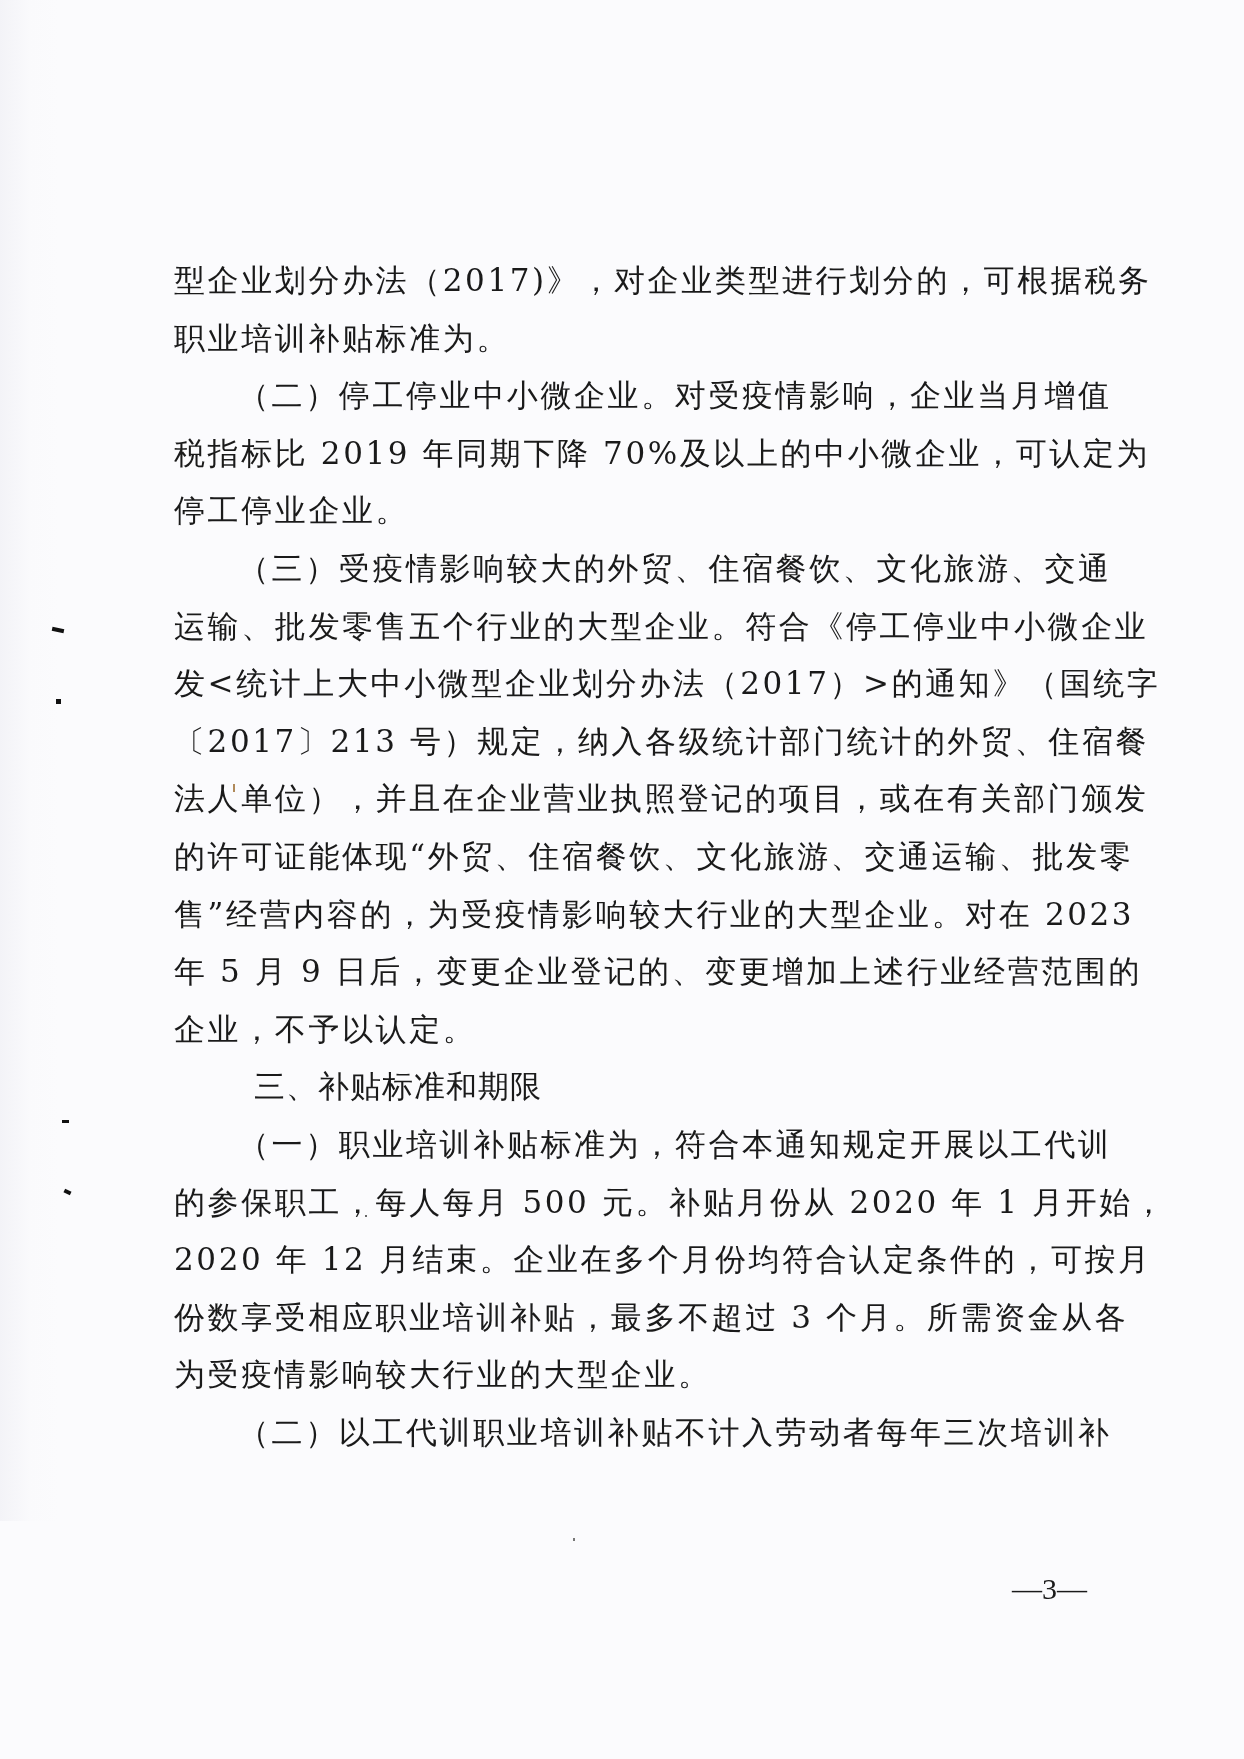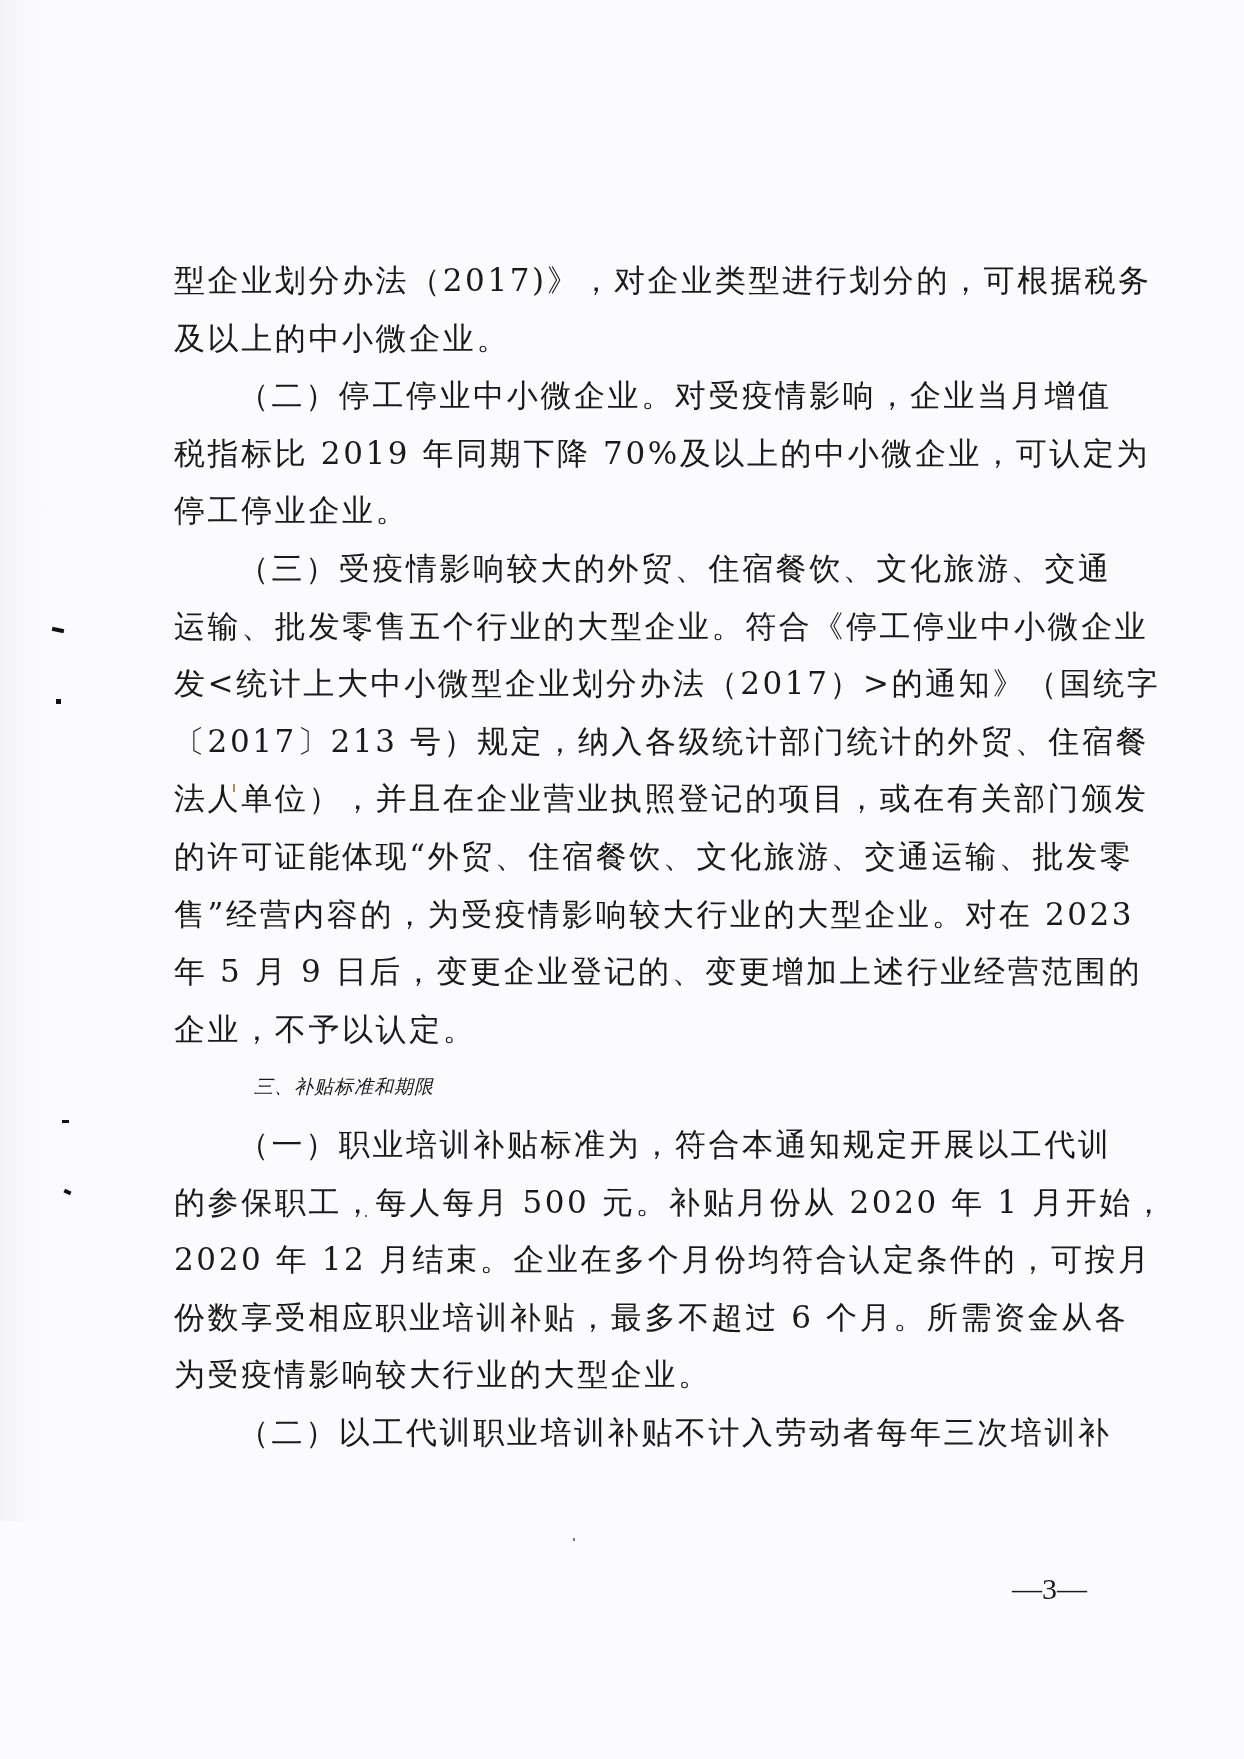--- a/index.html
+++ b/index.html
@@ -35,23 +35,22 @@
     white-space: nowrap;
     letter-spacing: 2.6px;
   }
   .line.indent {
     padding-left: 64px;
     text-align: right;
   }
   .line.heading {
     padding-left: 80px;
     font-family: "DejaVu Sans", "Liberation Sans", sans-serif;
-    font-size: 19px;
+    font-size: 31px;
     letter-spacing: 1px;
-    font-style: italic;
   }
   .page-number {
     position: absolute;
     left: 1012px;
     top: 1572px;
     font-size: 30px;
     font-family: "Liberation Serif", serif;
     letter-spacing: 0px;
     color: #1a1a1a;
   }
@@ -60,38 +59,38 @@
     background: #111;
   }
 </style>
 </head>
 <body>
 
 <div class="page">
 
   <div class="body-text">
     <div class="line">型企业划分办法（2017)》，对企业类型进行划分的，可根据税务</div>
-    <div class="line">及以上的中小微企业。</div>
+    <div class="line">职业培训补贴标准为。</div>
     <div class="line indent">（二）停工停业中小微企业。对受疫情影响，企业当月增值</div>
     <div class="line">税指标比 2019 年同期下降 70%及以上的中小微企业，可认定为</div>
     <div class="line">停工停业企业。</div>
     <div class="line indent">（三）受疫情影响较大的外贸、住宿餐饮、文化旅游、交通</div>
     <div class="line">运输、批发零售五个行业的大型企业。符合《停工停业中小微企业</div>
     <div class="line">发&lt;统计上大中小微型企业划分办法（2017）&gt;的通知》（国统字</div>
     <div class="line">〔2017〕213 号）规定，纳入各级统计部门统计的外贸、住宿餐</div>
     <div class="line">法人单位），并且在企业营业执照登记的项目，或在有关部门颁发</div>
     <div class="line">的许可证能体现“外贸、住宿餐饮、文化旅游、交通运输、批发零</div>
     <div class="line">售”经营内容的，为受疫情影响较大行业的大型企业。对在 2023</div>
     <div class="line">年 5 月 9 日后，变更企业登记的、变更增加上述行业经营范围的</div>
     <div class="line">企业，不予以认定。</div>
     <div class="line heading">三、补贴标准和期限</div>
     <div class="line indent">（一）职业培训补贴标准为，符合本通知规定开展以工代训</div>
     <div class="line">的参保职工，每人每月 500 元。补贴月份从 2020 年 1 月开始，</div>
     <div class="line">2020 年 12 月结束。企业在多个月份均符合认定条件的，可按月</div>
-    <div class="line">份数享受相应职业培训补贴，最多不超过 6 个月。所需资金从各</div>
+    <div class="line">份数享受相应职业培训补贴，最多不超过 3 个月。所需资金从各</div>
     <div class="line">为受疫情影响较大行业的大型企业。</div>
     <div class="line indent">（二）以工代训职业培训补贴不计入劳动者每年三次培训补</div>
   </div>
 
   <div class="page-number">—3—</div>
 
   <div class="scan-mark" style="left:52px;top:628px;width:12px;height:4px;transform:rotate(12deg);"></div>
   <div class="scan-mark" style="left:56px;top:699px;width:5px;height:5px;"></div>
   <div class="scan-mark" style="left:62px;top:1120px;width:7px;height:3px;"></div>
   <div class="scan-mark" style="left:64px;top:1190px;width:7px;height:4px;transform:rotate(25deg);"></div>

